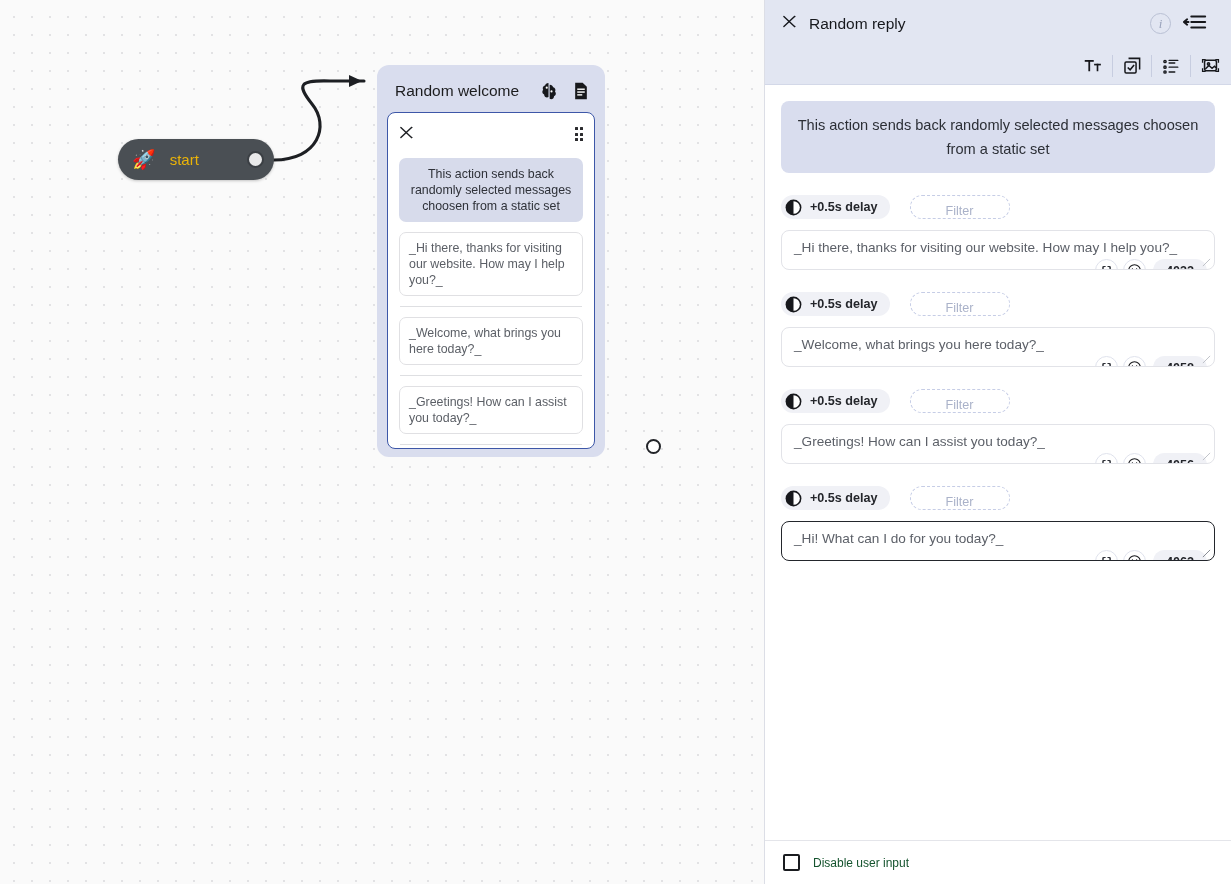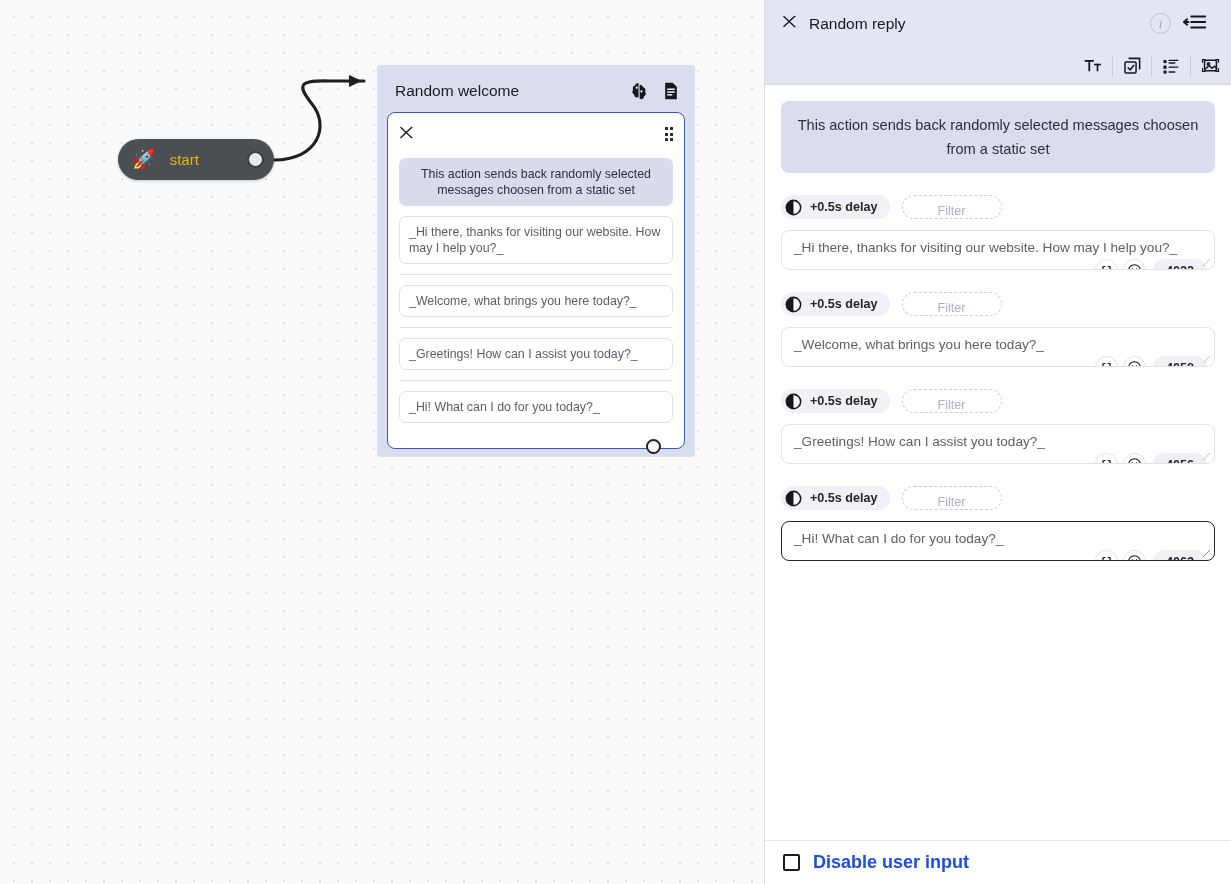--- a/index.html
+++ b/index.html
@@ -37,23 +37,23 @@
   .start-rocket { font-size: 19px; line-height: 1; filter: saturate(1.4); }
   .start-label { color: #eab308; font-size: 15px; margin-left: 14px; flex: 1; }
   .port {
     width: 17px; height: 17px; border-radius: 50%;
     background: #e9e9ea; border: 2px solid #3b3f44;
   }
 
   
   .action-node {
     position: absolute; left: 377px; top: 65px;
-    width: 318px; height: 392px;
+    width: 228px; height: 392px;
     background: #d9ddee;
-    border-radius: 4px;
+    border-radius: 12px;
     padding: 9px 10px 10px 10px;
   }
   .node-head {
     display: flex; align-items: center;
     height: 34px; padding: 0 4px 0 8px;
   }
   .node-title { font-size: 15.5px; color: #1c1c1e; flex: 1; }
   .node-head-icons { display: flex; gap: 12px; align-items: center; }
   .ic { width: 20px; height: 20px; display: block; }
 
@@ -135,21 +135,21 @@
 
   .desc-banner {
     background: #d9ddee;
     border-radius: 8px;
     padding: 12px 16px;
     font-size: 14.6px; line-height: 24px;
     color: #2c2f36; text-align: center;
   }
 
   .msg-block { margin-top: 22px; }
-  .meta-row { display: flex; align-items: center; gap: 12px; height: 24px; }
+  .meta-row { display: flex; align-items: center; gap: 20px; height: 24px; }
   .delay-pill {
     display: flex; align-items: center; gap: 7px;
     background: #f0f1f6; border-radius: 13px;
     height: 24px; padding: 0 12px 0 3px;
   }
   .delay-text { font-size: 12.6px; color: #24262b; font-weight: 600; }
   .filter-btn {
     display: flex; align-items: center; justify-content: center; gap: 7px;
     width: 100px; height: 24px;
     border: 1.3px dashed #c6cde6; border-radius: 13px;
@@ -191,21 +191,21 @@
     position: absolute; right: 3px; bottom: 2px;
     width: 9px; height: 9px;
   }
 
   .panel-footer {
     height: 44px; border-top: 1px solid #e4e5ea;
     display: flex; align-items: center; padding-left: 18px; gap: 13px;
     background: #fff;
   }
   .chkbox { width: 17px; height: 17px; border: 2.1px solid #1a1c20; border-radius: 2px; background: #fff; }
-  .chk-label { font-size: 18px; color: #1d4ed8; font-weight: bold; }
+  .chk-label { font-size: 12px; color: #14532d; }
 </style>
 </head>
 <body>
 
 <div id="app">
 
   <div class="canvas">
 
     <svg class="edge-layer" width="764" height="884">
       <path d="M 274 160 C 318 160, 330 126, 312 104 C 296 84, 300 80, 330 81 L 364 81" stroke="#1d1f23" stroke-width="3.1" fill="none" stroke-linecap="round"></path>

